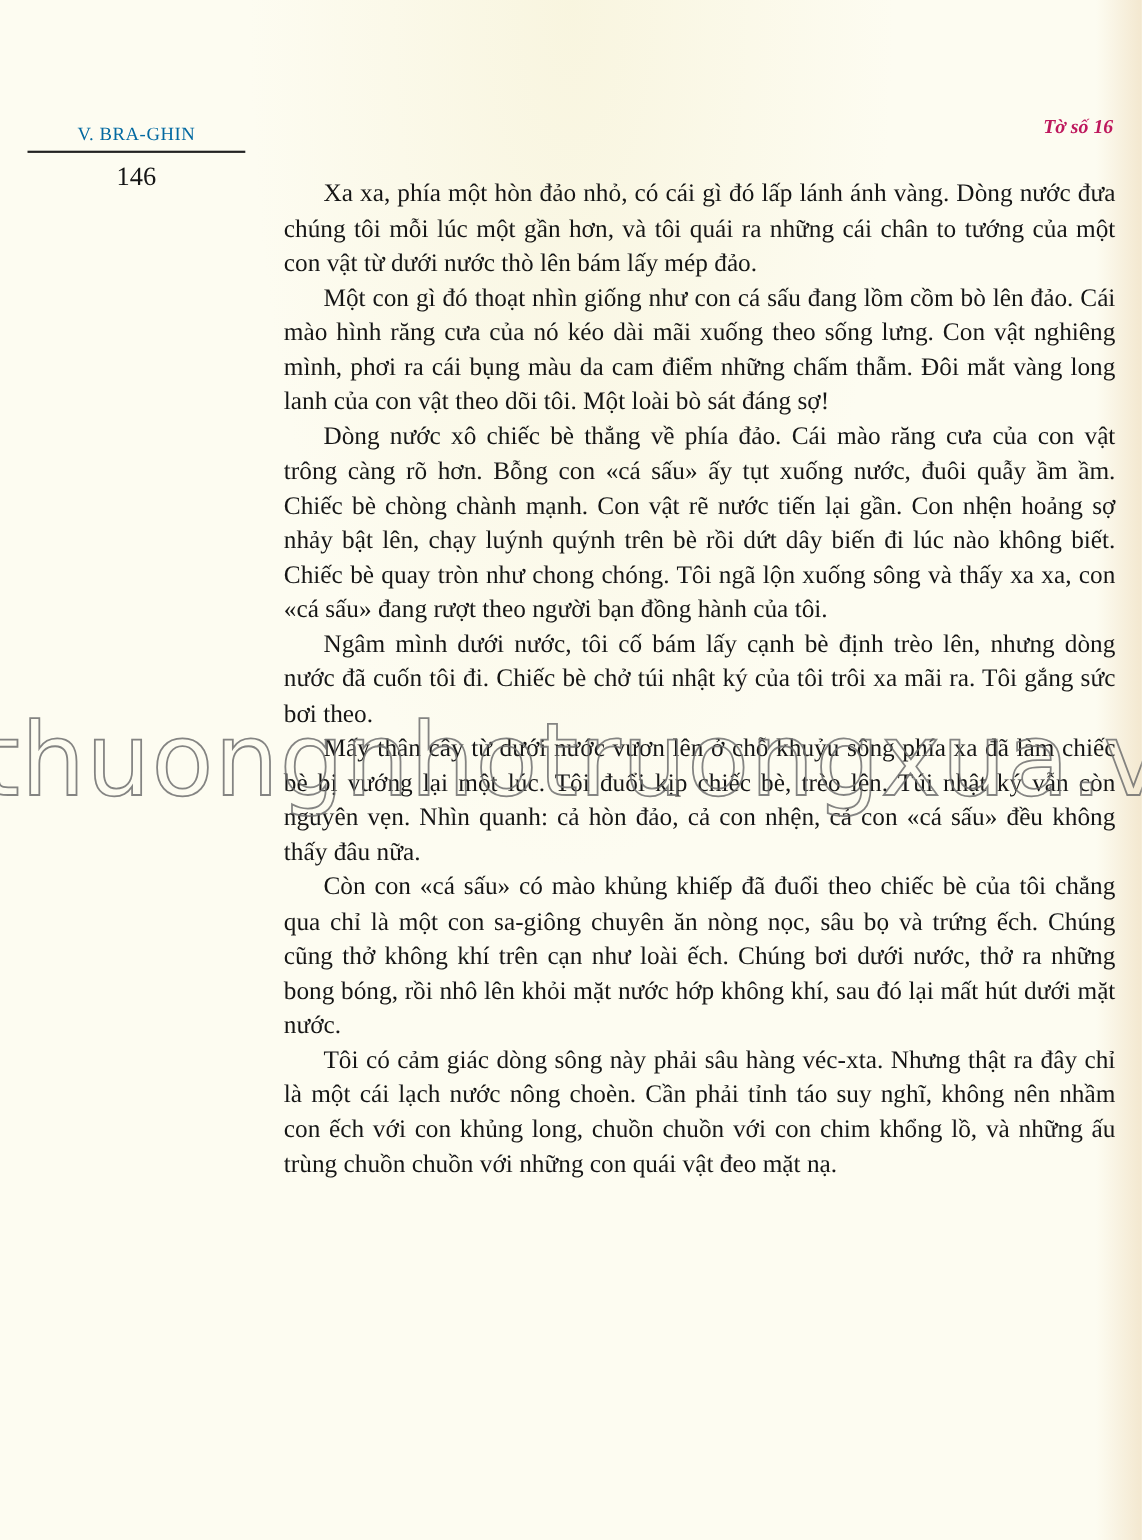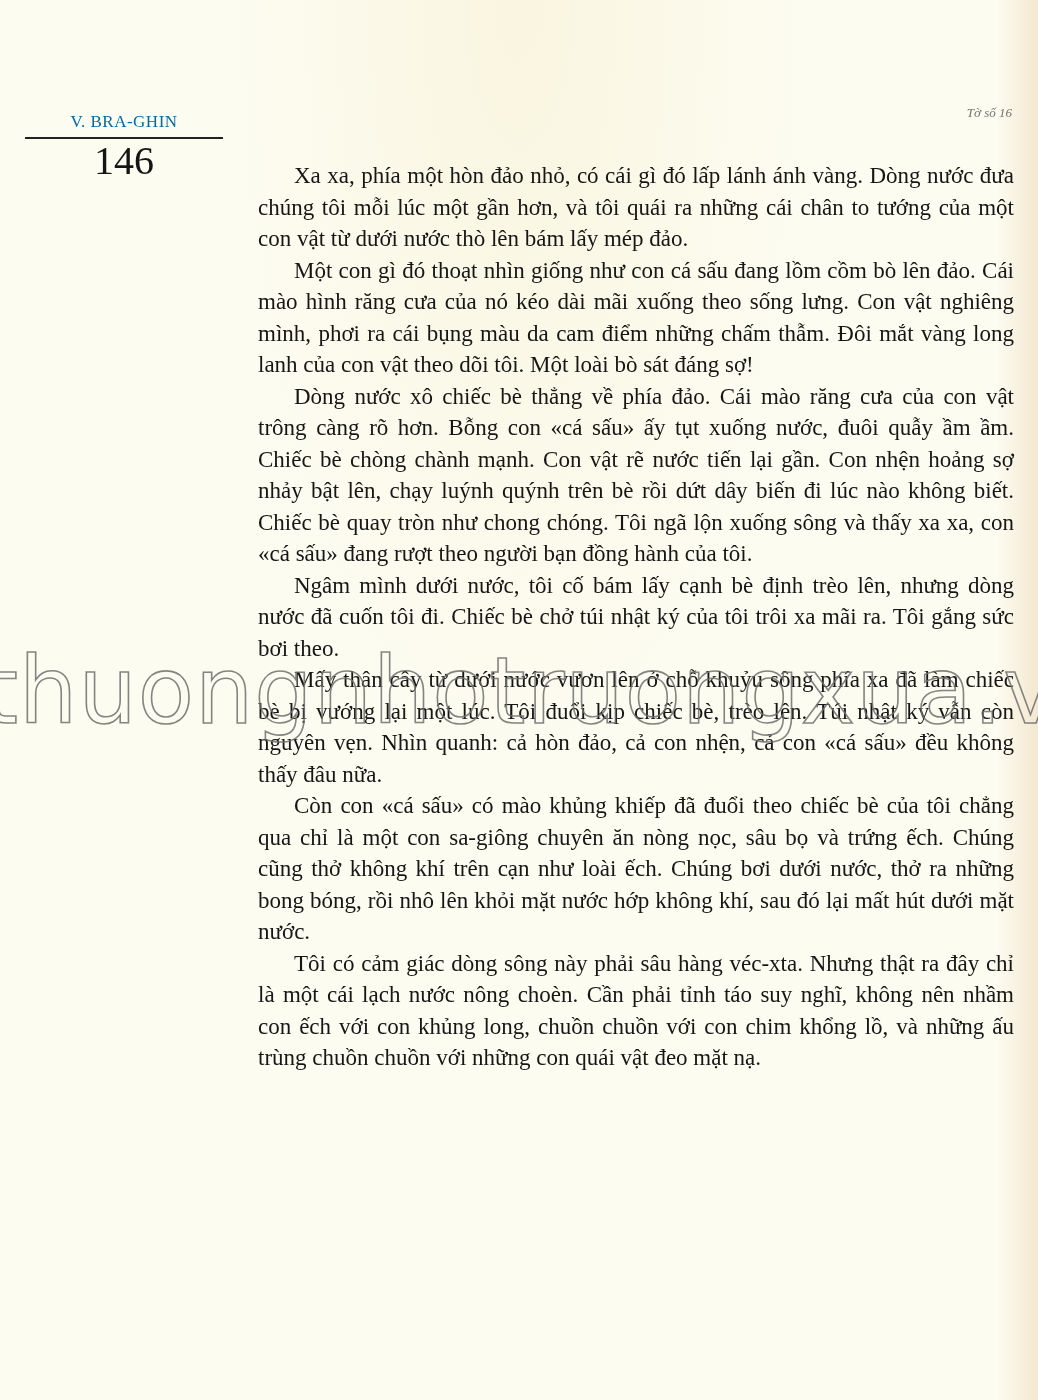--- a/index.html
+++ b/index.html
@@ -34,32 +34,33 @@
       letter-spacing: 0.5px;
       line-height: 22px;
       color: #0369a1;
     }
     .author-rule {
       height: 2px;
       background: #222;
       margin-top: 4px;
     }
     .page-number {
-      font-size: 40px;
+      font-size: 24px;
       line-height: 44px;
       margin-top: 0px;
       color: #151515;
     }
     .folio {
       position: absolute;
       right: 26px;
       top: 105px;
       font-style: italic;
-      font-size: 13px;
-      color: #737373;
+      font-size: 18px;
+      color: #be185d;
+      font-weight: bold;
     }
     .body-text {
       position: absolute;
       left: 258px;
       top: 160px;
       width: 756px;
       font-size: 23px;
       line-height: 31.5px;
       text-align: justify;
       color: #161616;

